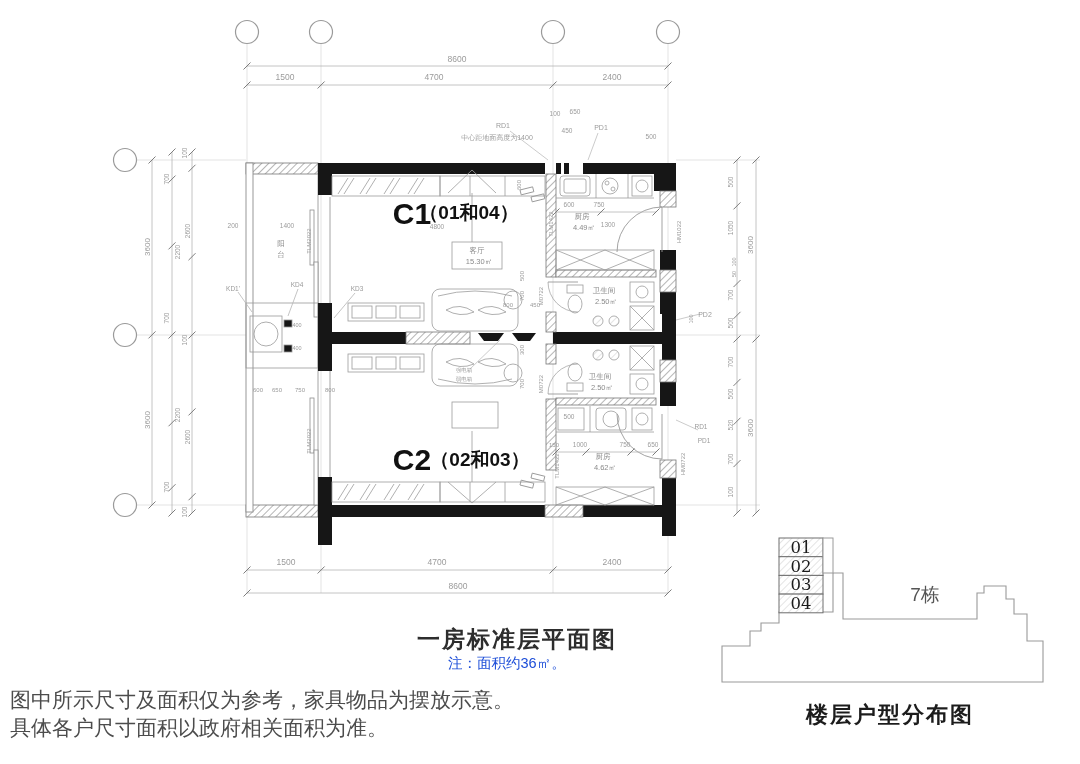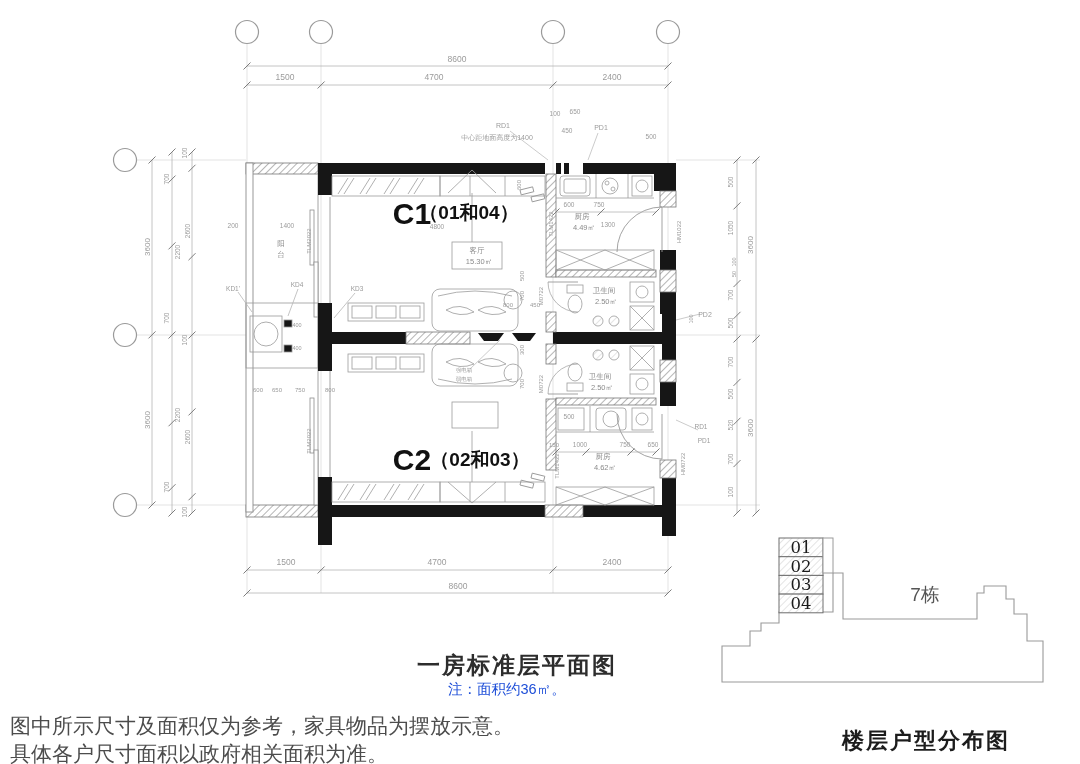--- a/index.html
+++ b/index.html
@@ -1,22 +1,22 @@
 <!DOCTYPE html>
 <html><head>
 <meta charset="utf-8">
 <style>
   html,body{margin:0;padding:0;background:#fff;}
   .page{position:relative;width:1080px;height:764px;background:#ffffff;overflow:hidden;
         font-family:"Liberation Sans",sans-serif;}
-  .abs{position:absolute;margin-top:26px;}
+  .abs{position:absolute;}
   .plan-title{left:417px;top:624px;font-size:23px;font-weight:bold;color:#2d2d2d;letter-spacing:2px;}
   .plan-note{left:448px;top:654px;font-size:14.5px;color:#1d4ed8;}
   .disclaimer{left:10px;top:686px;font-size:21px;color:#4c4c4c;line-height:28px;}
-  .dist-title{left:770px;top:700px;width:240px;text-align:right;font-size:22px;font-weight:bold;color:#1c1c1c;letter-spacing:2px;}
+  .dist-title{left:770px;top:700px;width:240px;text-align:center;font-size:22px;font-weight:bold;color:#1c1c1c;letter-spacing:2px;}
   svg text{font-family:"Liberation Sans",sans-serif;}
   svg .serifnum{font-family:"DejaVu Serif","Liberation Serif",serif;}
 </style>
 </head>
 <body>
 
 <div class="page">
 
 <svg width="1080" height="764" viewBox="0 0 1080 764">
   <defs>

